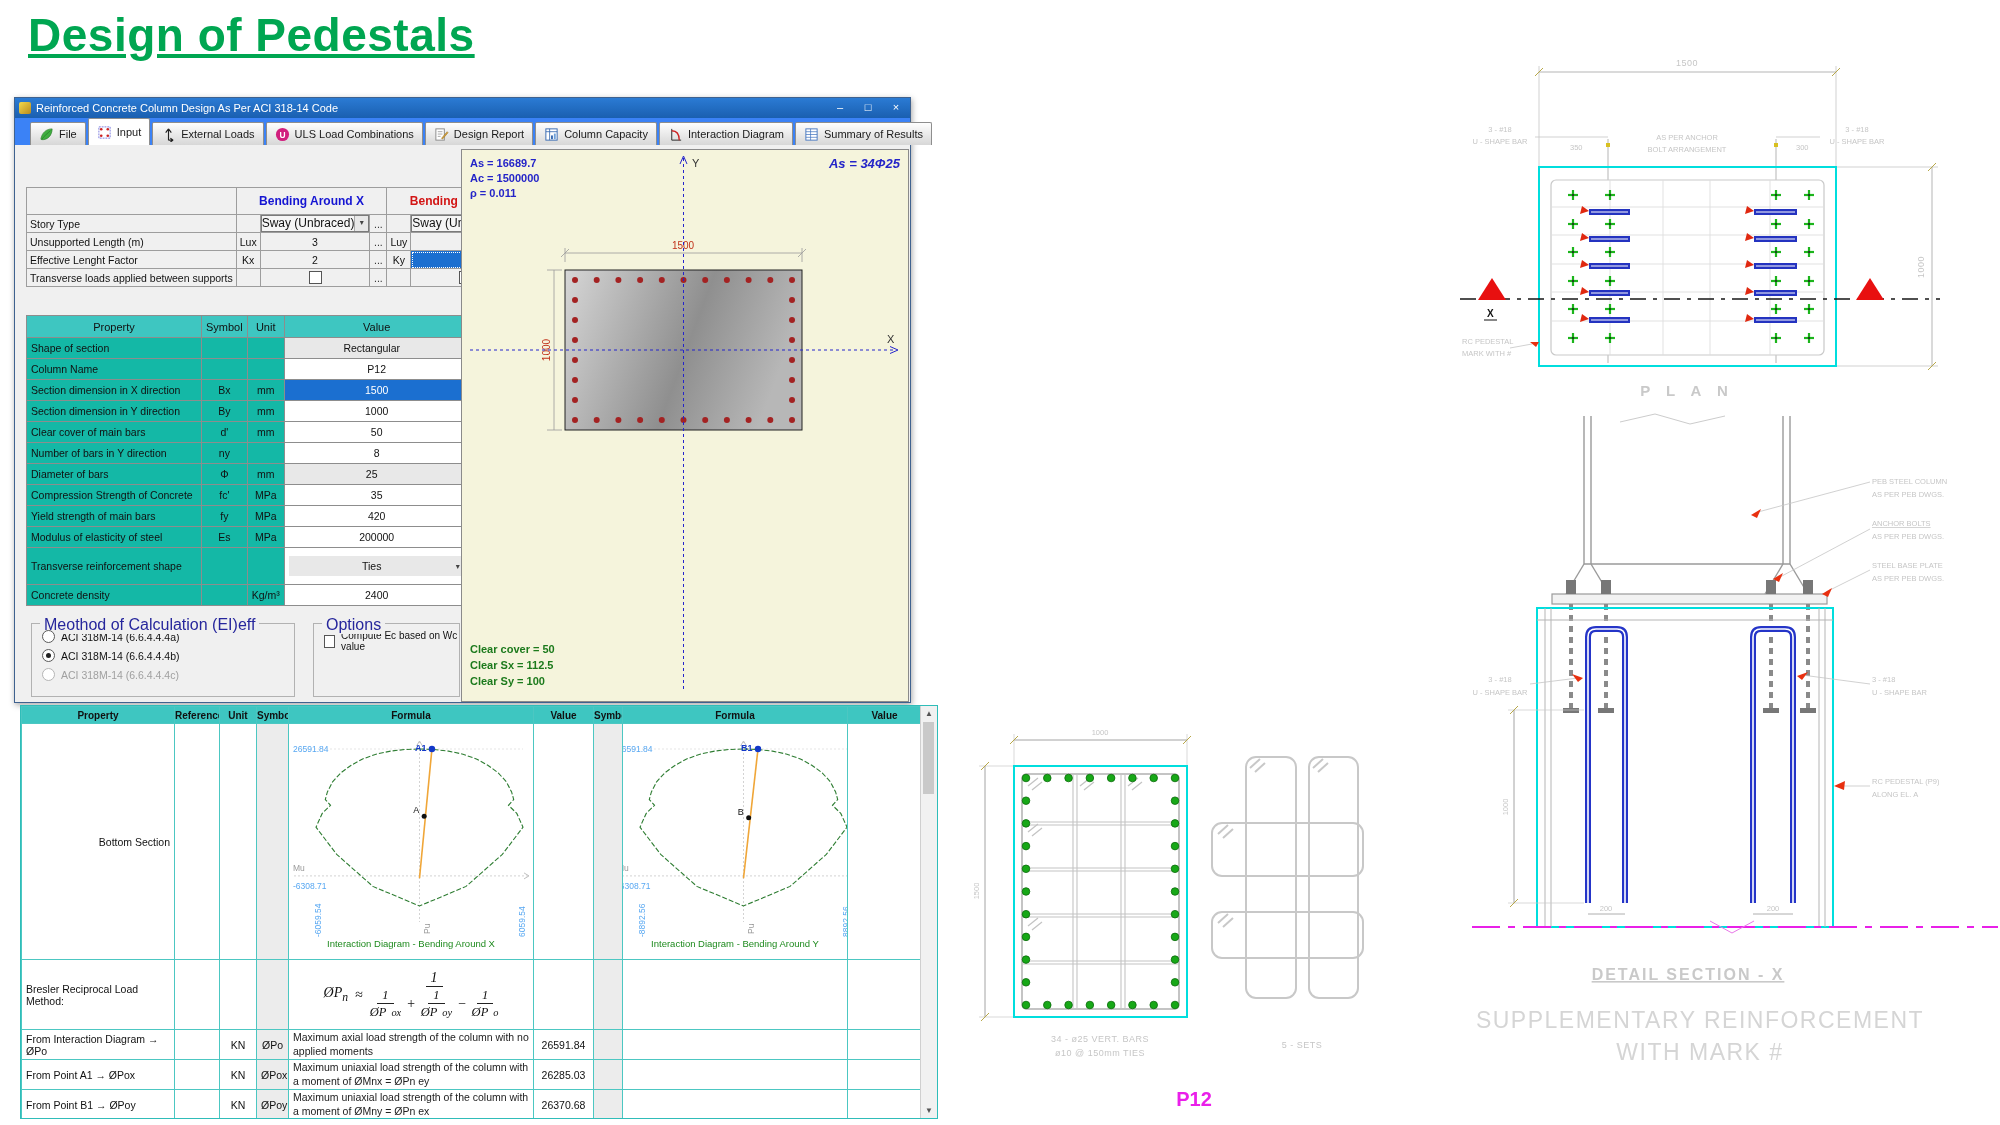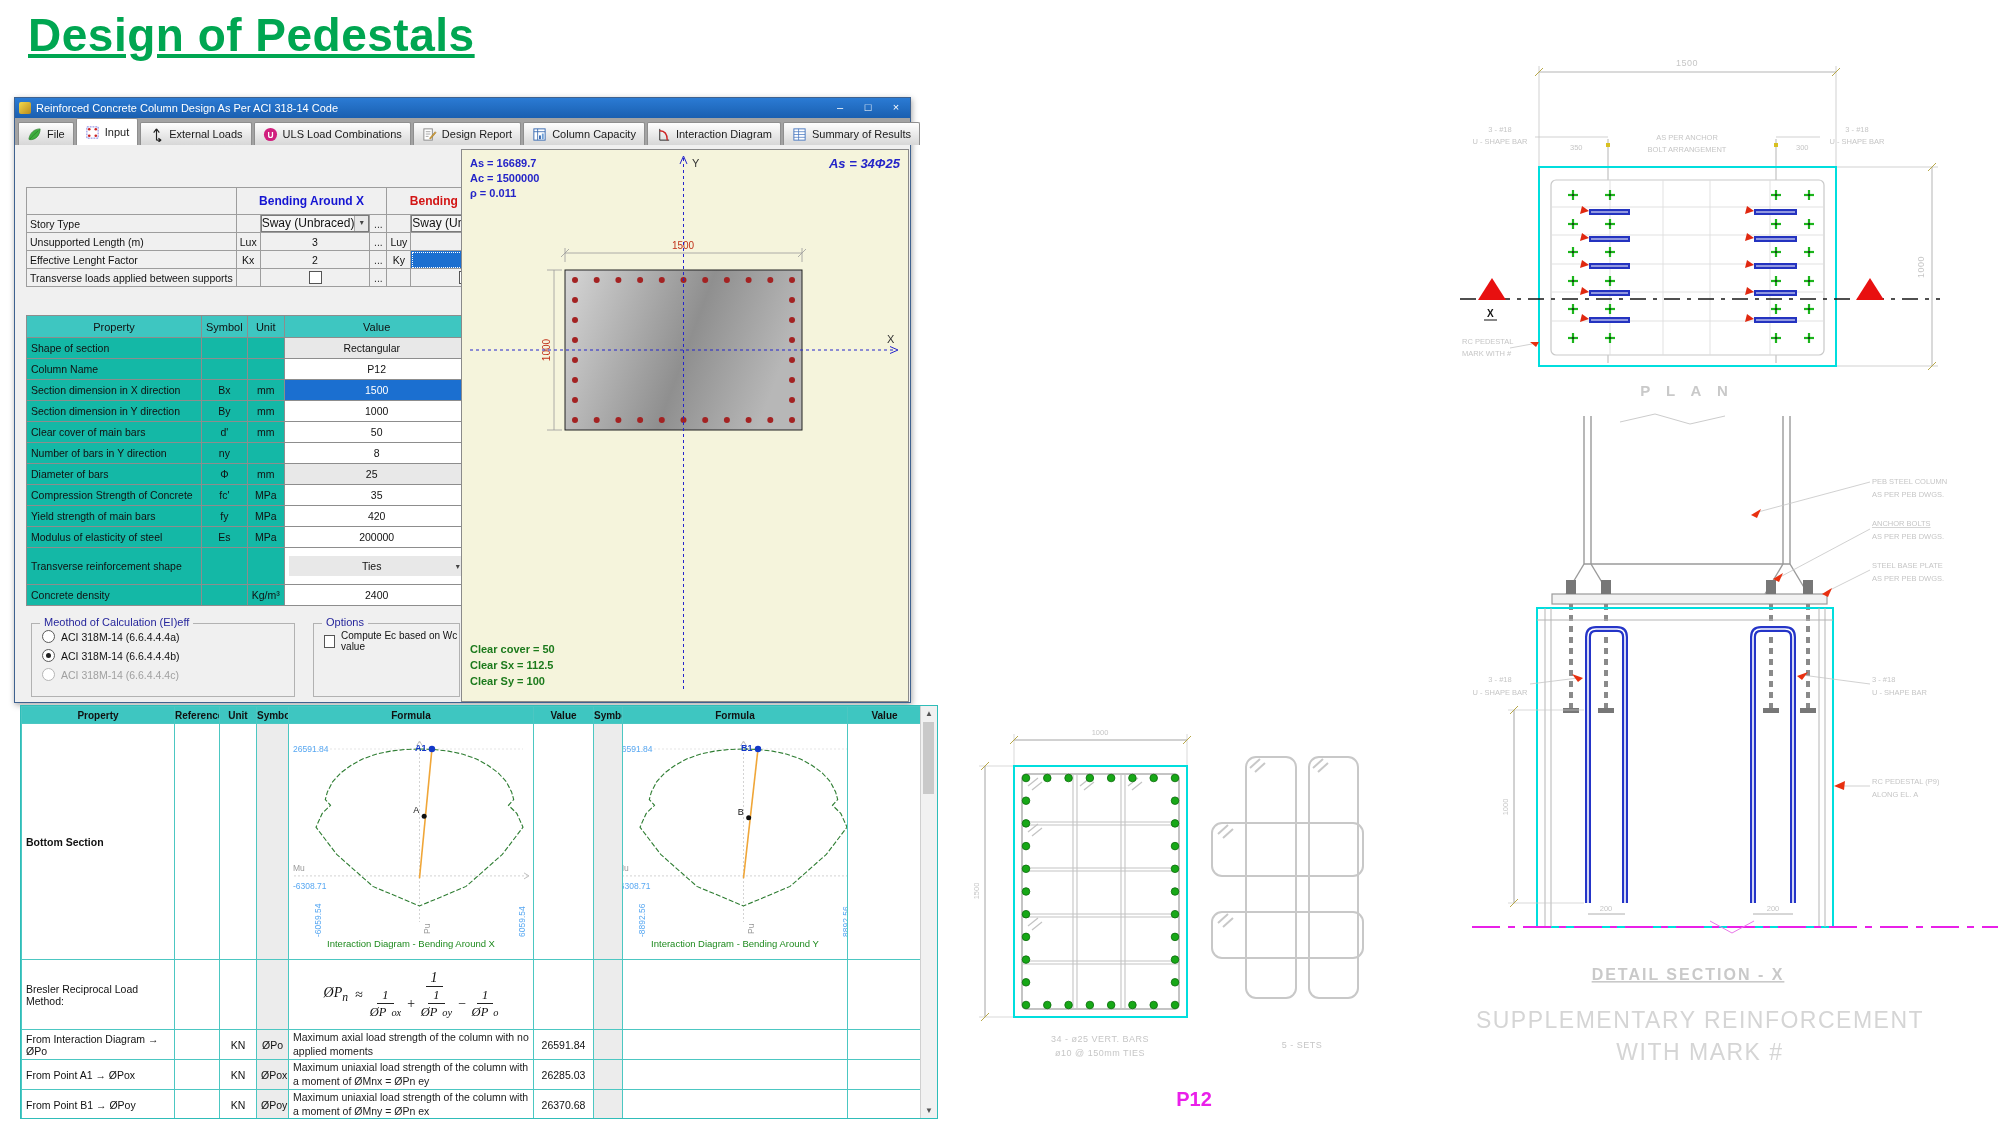--- a/index.html
+++ b/index.html
@@ -12,21 +12,21 @@
               color:#00a651;text-decoration:underline;letter-spacing:0.5px;}
 
   
   .app{position:absolute;left:14px;top:97px;width:895px;height:604px;background:#f0f0f0;
        border:1px solid #3f628f;box-shadow:1px 2px 6px rgba(0,0,0,.35);}
   .titlebar{height:20px;background:linear-gradient(#2b7bd4,#1a5fb0);display:flex;
             align-items:center;padding-left:4px;gap:5px;color:#fff;font-size:11px;}
   .tb-ico{width:12px;height:12px;background:linear-gradient(135deg,#f3d94c,#b98a1d);border-radius:2px;}
   .tb-controls{margin-left:auto;display:flex;}
   .tb-btn{width:28px;height:20px;text-align:center;line-height:19px;font-size:11px;color:#fff;cursor:default;}
-  .tabstrip{height:27px;background:#a3a3a3;display:flex;align-items:flex-end;padding-left:3px;}
+  .tabstrip{height:27px;background:#3b82f6;display:flex;align-items:flex-end;padding-left:15px;}
   .tab{height:22px;margin-right:2px;background:linear-gradient(#fefefe,#d7d7d7);
        border:1px solid #8e8e8e;border-bottom:none;display:flex;align-items:center;gap:5px;
        padding:0 8px;font-size:11px;color:#1a1a1a;border-radius:2px 2px 0 0;white-space:nowrap;}
   .tab.sel{background:#fff;height:26px;}
   .tab svg{width:15px;height:15px;}
   .content{position:relative;height:556px;background:#f0f0f0;}
 
   
   .btable{position:absolute;left:11px;top:42px;border-collapse:collapse;table-layout:fixed;}
   .btable td{border:1px solid #9d9d9d;font-size:10.5px;height:17px;padding:0 3px;
@@ -51,21 +51,21 @@
   .ptable td.pc{text-align:center;}
   .ptable td.pv{background:#fff;text-align:center;}
   .ptable td.pv.selblue{background:#1b6fd0;color:#fff;}
   .pv .pdd{display:flex;align-items:center;height:100%;background:#e8e8e8;margin:0 -4px;padding:0 0 0 4px;}
   .pv .pdd .cv{flex:1;text-align:center;}
   .pv .pdd .dda{width:14px;font-size:8px;color:#444;text-align:center;}
 
   
   .grp{position:absolute;border:1px solid #b2b2b2;background:#f0f0f0;}
   .grp .legend{position:absolute;top:-8px;left:8px;background:#f0f0f0;color:#26269c;
-               font-size:11px;padding:0 4px;}
+               font-size:16px;padding:0 4px;}
   .radio-row{display:flex;align-items:center;gap:6px;font-size:10.5px;margin:6px 0 0 10px;}
   .rdo{width:11px;height:11px;border:1px solid #5a5a5a;border-radius:50%;background:#fff;position:relative;}
   .rdo.on:after{content:"";position:absolute;left:2.5px;top:2.5px;width:5px;height:5px;
                 border-radius:50%;background:#222;}
   .rdo.dis{border-color:#b5b5b5;}
   .radio-row.dis{color:#a0a0a0;}
 
   
   .section-panel{position:absolute;left:446px;top:4px;width:446px;height:551px;
                  background:#f5f4dc;border:1px solid #8a8a8a;}
@@ -75,21 +75,21 @@
 
   
   .results{position:absolute;left:20px;top:705px;width:916px;height:412px;background:#fff;
            border:1px solid #2fbdb9;overflow:hidden;}
   .rtable{border-collapse:collapse;table-layout:fixed;width:900px;}
   .rtable td{border:1px solid #4cc7c2;font-size:10.5px;padding:1px 4px;vertical-align:middle;
              overflow:hidden;background:#fff;}
   .rtable tr.rhead td{background:#3ec6c1;font-weight:bold;font-size:10px;text-align:center;height:16px;padding:0;}
   .rtable td.symc{background:#ececec;text-align:center;}
   .rtable td.cc{text-align:center;}
-  .bottom-lbl{font-weight:bold;font-size:11px;text-align:left;}
+  .bottom-lbl{font-weight:normal;font-size:11px;text-align:right;}
   .chartbox{display:flex;flex-direction:column;align-items:center;}
   .chart-cap{color:#1e8a1e;font-size:9.5px;margin-top:-2px;}
   .fml{font-size:10.5px;color:#222;line-height:1.25;}
   .math{font-family:"Liberation Serif",serif;font-style:italic;font-size:14px;display:flex;
         align-items:center;justify-content:center;gap:7px;}
   .frac{display:inline-flex;flex-direction:column;align-items:center;}
   .frac>.n{padding:0 5px;border-bottom:1px solid #222;text-align:center;}
   .frac>.d{display:flex;align-items:center;gap:5px;padding-top:1px;}
   .frac .frac{font-size:12.5px;}
   .scrollbar{position:absolute;right:0;top:0;bottom:0;width:16px;background:#f1f1f1;border-left:1px solid #cfcfcf;}

